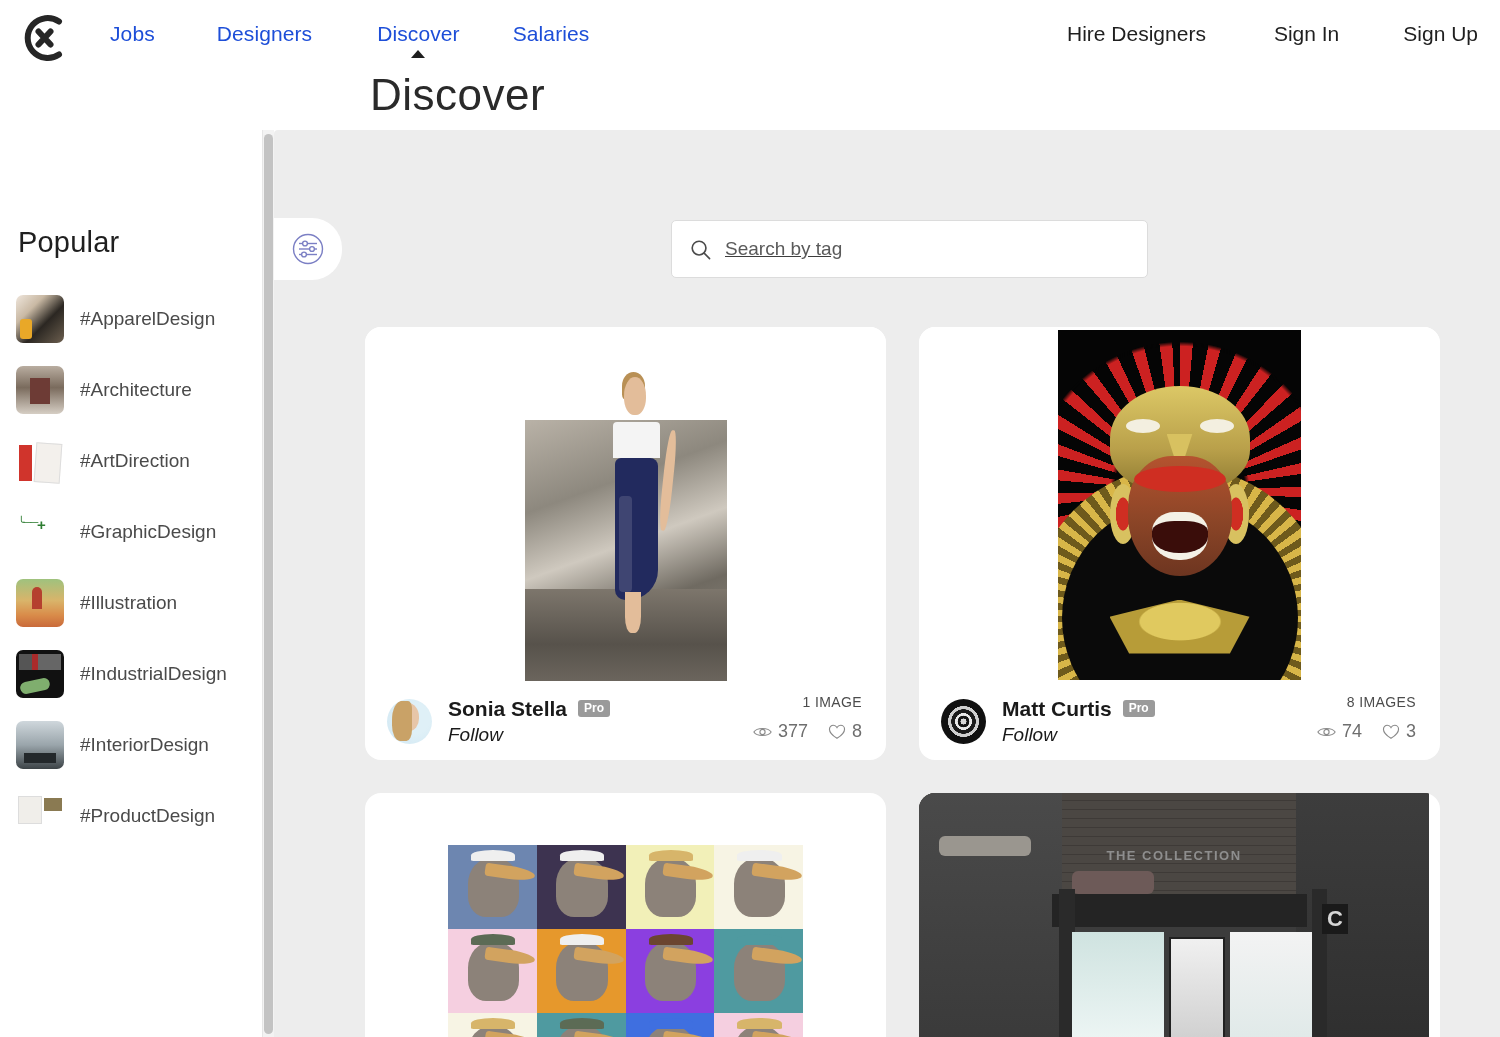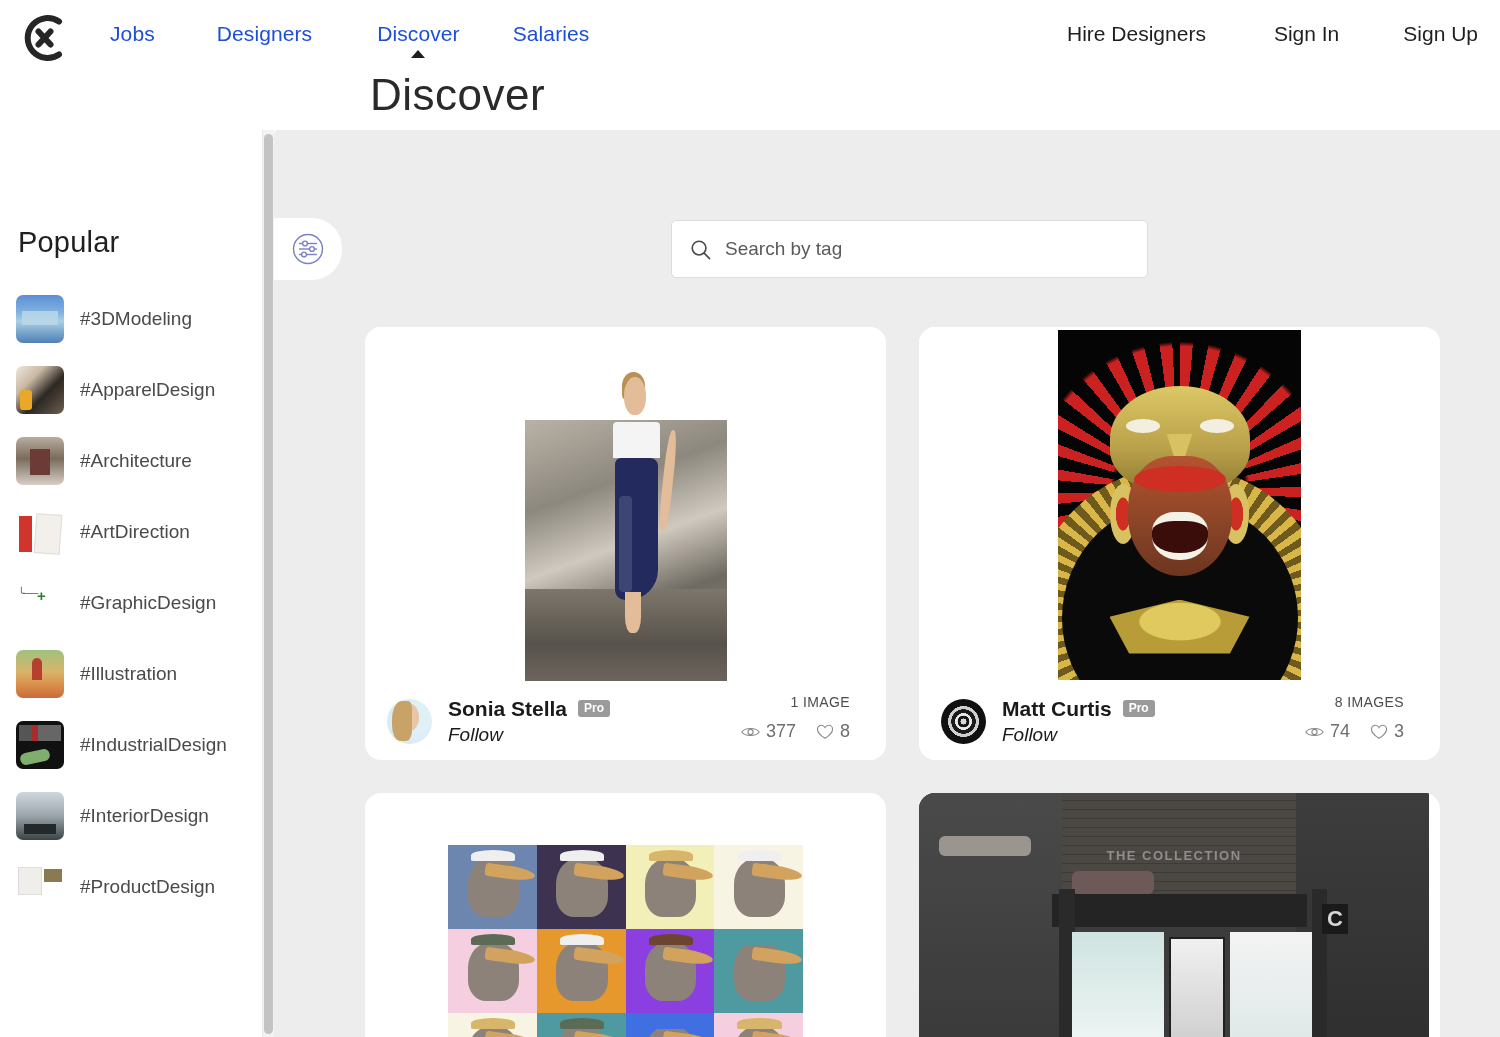--- a/index.html
+++ b/index.html
@@ -75,21 +75,21 @@
     background: #ffffff; border-top-right-radius: 30px; border-bottom-right-radius: 30px;
     display: flex; align-items: center; justify-content: center; cursor: pointer;
   }
   .search-wrap {
     position: absolute; left: 397px; top: 90px; width: 477px; height: 58px;
     background: #ffffff; border: 1px solid #dcdcdc; border-radius: 5px;
     display: flex; align-items: center; padding: 0 18px;
   }
   .search-wrap input {
     border: 0; outline: 0; flex: 1; font-size: 19px; color: #3d3d3d;
-    font-family: "Liberation Sans", sans-serif; margin-left: 14px; background: transparent;
+    font-family: "Liberation Sans", sans-serif; margin-left: 14px; background: transparent; text-decoration: underline;
   }
   .search-wrap input::placeholder { color: #5a5a5a; }
 
   
   .grid {
     position: absolute; left: 91px; top: 197px; width: 1080px;
     display: grid; grid-template-columns: 521px 521px; column-gap: 33px; row-gap: 33px;
   }
   .card { background: #ffffff; border-radius: 16px; overflow: hidden; position: relative; }
   .card-media { height: 355px; display: flex; align-items: center; justify-content: center; background: #ffffff; }
@@ -97,21 +97,21 @@
   .card-foot { height: 78px; display: flex; align-items: center; padding: 0 22px; position: relative; }
   .avatar { width: 45px; height: 45px; border-radius: 50%; overflow: hidden; flex: 0 0 45px; position: relative; }
   .foot-text { margin-left: 16px; }
   .uname-row { display: flex; align-items: center; }
   .uname { font-size: 21px; font-weight: bold; color: #1a1a1a; }
   .pro-badge {
     margin-left: 11px; background: #9a9a9a; color: #ffffff; font-size: 12px; font-weight: bold;
     border-radius: 3px; padding: 2px 6px 3px; line-height: 1;
   }
   .follow { font-size: 19px; font-style: italic; color: #1a1a1a; margin-top: 3px; cursor: pointer; }
-  .foot-right { position: absolute; right: 36px; top: 12px; text-align: right; }
+  .foot-right { position: absolute; right: 24px; top: 12px; text-align: right; }
   .img-count { font-size: 14px; color: #4c4c4c; letter-spacing: .4px; }
   .stats { display: flex; align-items: center; justify-content: flex-end; margin-top: 11px; gap: 7px; }
   .stat { display: flex; align-items: center; gap: 6px; font-size: 18px; color: #6e6e6e; }
   .stat.heart { margin-left: 13px; }
 
   
   .art { position: absolute; inset: 0; }
   .t3d { background: linear-gradient(180deg,#5b8fd6 0%,#7fb2dd 35%,#a9cfe4 55%,#4f7fb5 100%); }
   .t3d::after { content:""; position:absolute; left:6px; top:16px; right:6px; height:14px; background:#bcd9ea; opacity:.8; }
   .tapparel { background: linear-gradient(135deg,#efe6dc 0%,#c9b9a4 30%,#2b2722 60%,#6c5f4f 100%); }
@@ -251,26 +251,20 @@
       <span class="nav-item r2">Sign Up</span>
     </nav>
   </div>
 
   <div class="page-title">Discover</div>
 
   <aside class="sidebar">
     <h2>Popular</h2>
     <div class="tag-list">
 
-      <div class="tag-item">
-        <span class="tag-thumb">
-            <span class="art t3d"></span>
-          </span>
-        <span class="tag-label">#3DModeling</span>
-      </div>
 
       <div class="tag-item">
         <span class="tag-thumb">
             <span class="art tapparel"></span>
           </span>
         <span class="tag-label">#ApparelDesign</span>
       </div>
 
       <div class="tag-item">
         <span class="tag-thumb">

